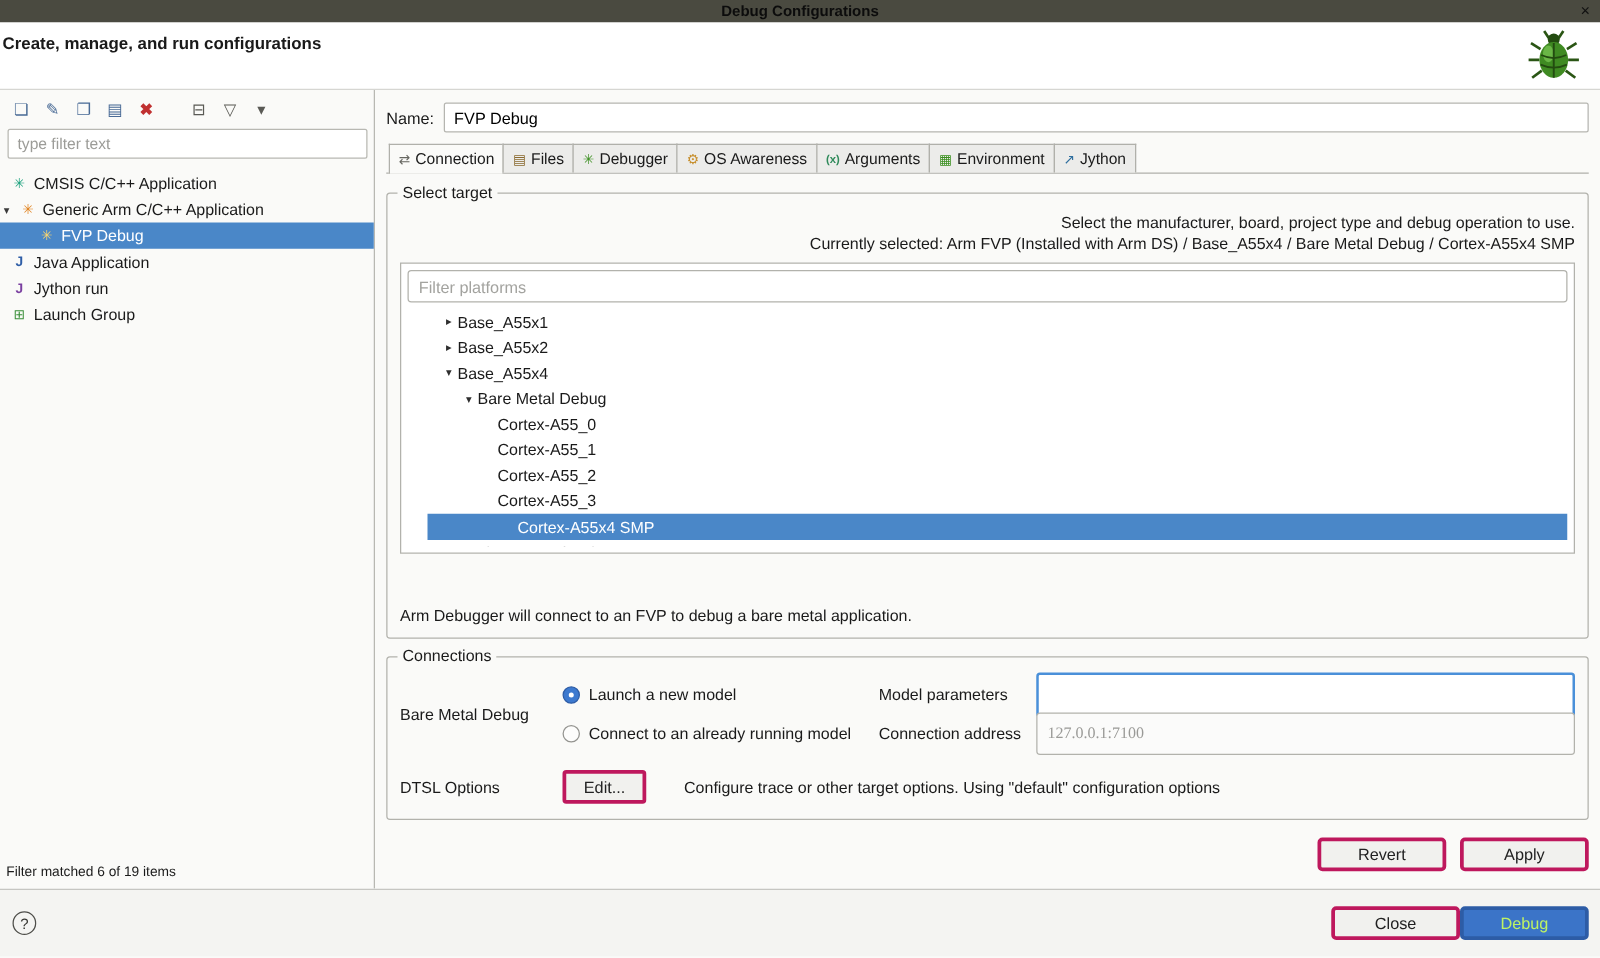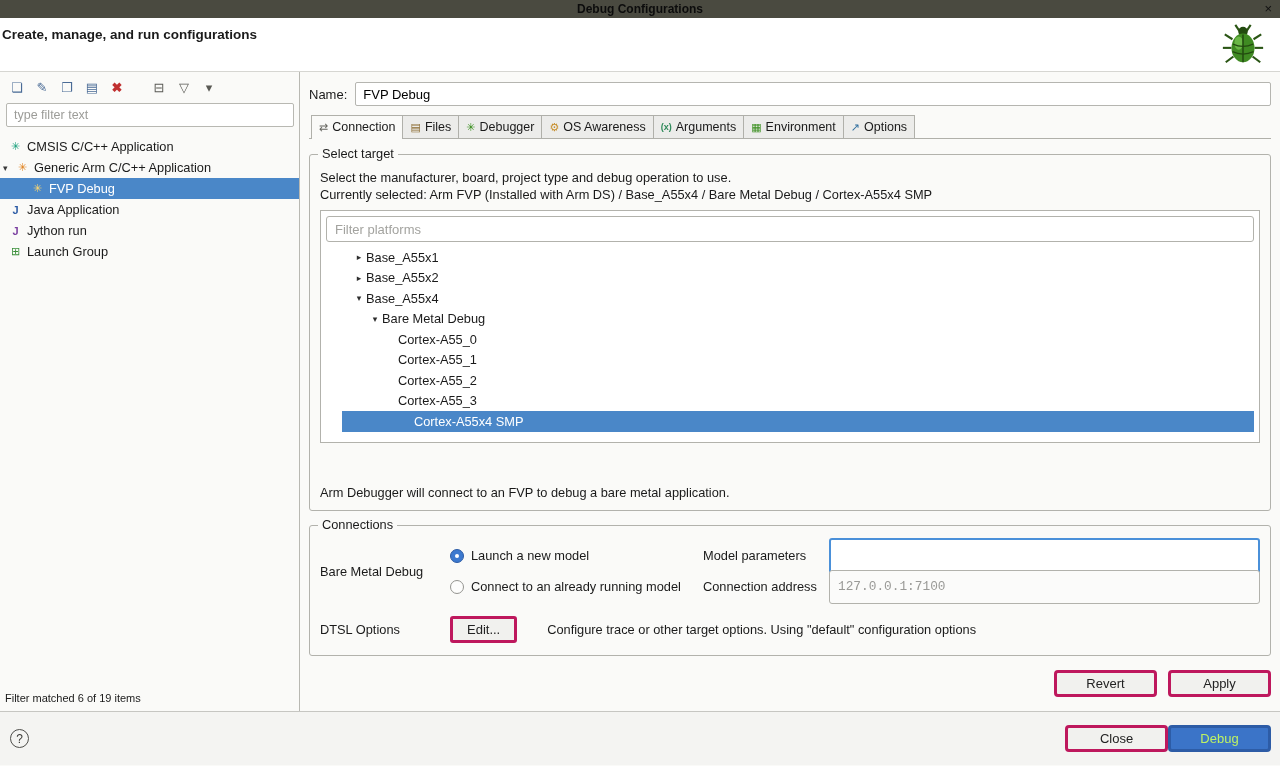--- a/index.html
+++ b/index.html
@@ -56,21 +56,21 @@
   .tab:first-child { margin-left:0; }
   .tab.selected { background:#fafaf8; margin-bottom:-1px; padding-bottom:5px; }
   .tabicon { font-size:11px; }
   .tc-conn { color:#666660; } .tc-files { color:#8a6a30; } .tc-dbg { color:#3a8f1f; }
   .tc-os { color:#c78f2d; } .tc-args { color:#2f8a5a; font-size:9px; font-weight:bold; }
   .tc-env { color:#3a8f1f; } .tc-exp { color:#2e6e9e; }
 
   .group { border:1px solid #b2b2ac; border-radius:3px; position:relative; background:#fafaf8; }
   .group .glabel { position:absolute; top:-9px; left:8px; background:#fafaf8; padding:0 4px; font-size:12.8px; }
   .group.st { margin-top:15px; padding:14px 10px 10px 10px; }
-  .st-line { font-size:12.8px; margin:1px 0 2px 0; }
+  .st-line { font-size:12.8px; margin:1px 0 2px 0;text-align:right; }
   .st-box { margin-top:8px; border:1px solid #b2b2ac; background:#fff; padding:5px; }
   .pf-input { width:100%; height:26px; border:1px solid #b2b2ac; border-radius:3px; padding:0 8px;
     font-size:13px; background:#fff; font-family:"Liberation Sans",sans-serif; }
   .pf-input::placeholder { color:#a3a39f; }
   .pt-tree { margin-top:5px; height:190px; overflow:hidden; font-size:12.8px; }
   .pt-row { height:20.5px; display:flex; align-items:center; }
   .pt-row .arrow { width:14px; text-align:center; font-size:9px; color:#2e2e2e; }
   .pt-row.lv0 { padding-left:26px; }
   .pt-row.lv1 { padding-left:42px; }
   .pt-row.lv2 { padding-left:72px; }
@@ -83,21 +83,21 @@
   .conn-rows { flex:1; }
   .conn-row { display:flex; align-items:center; height:31px; }
   .radio { width:14px; height:14px; border-radius:50%; margin-right:7px; position:relative; flex:0 0 14px; }
   .radio.on { background:#3c79cf; border:1px solid #2d5ca6; }
   .radio.on::after { content:""; position:absolute; left:4px; top:4px; width:4px; height:4px;
     border-radius:50%; background:#fff; }
   .radio.off { background:#fdfdfc; border:1px solid #949490; }
   .radio-label { width:232px; font-size:12.8px; }
   .field-label { width:118px; margin-right:8px; font-size:12.8px; white-space:nowrap; }
   .conn-input { flex:1; height:26px; border:1px solid #b2b2ac; border-radius:3px; padding:16px 8px;
-    font-size:12.8px; background:#fff; font-family:Liberation Mono, monospace; }
+    font-size:12.8px; background:#fff; font-family:Liberation Serif, serif; }
   .conn-input.focused { border:2px solid #4a90d9; }
   .conn-input.dim { color:#9a9a97; background:#fbfbfa; }
   .dtsl-row { display:flex; align-items:center; margin-top:14px; }
   .dtsl-label { width:130px; font-size:12.8px; }
   .btn { min-width:64px; height:27px; border:3px solid #be185d; border-radius:3px; background:#f1f1ee;
     font-size:13px; color:#222; display:inline-flex; align-items:center; justify-content:center; padding:0 14px; }
   .dtsl-text { margin-left:30px; font-size:12.8px; }
 
   .action-row { display:flex; justify-content:flex-end; gap:11px; margin-top:14px; }
   .btn.wide { min-width:103px; border-radius:4px; }
@@ -212,21 +212,21 @@
       <div class="tab">
         <span class="tabicon tc-args">(x)</span>
         <span>Arguments</span>
       </div>
       <div class="tab">
         <span class="tabicon tc-env">▦</span>
         <span>Environment</span>
       </div>
       <div class="tab">
         <span class="tabicon tc-exp">↗</span>
-        <span>Options</span>
+        <span>Jython</span>
       </div>
     </div>
 
     <div class="group st">
       <span class="glabel">Select target</span>
       <div class="st-line">Select the manufacturer, board, project type and debug operation to use.</div>
       <div class="st-line">Currently selected: Arm FVP (Installed with Arm DS) / Base_A55x4 / Bare Metal Debug / Cortex-A55x4 SMP</div>
       <div class="st-box">
         <input class="pf-input" placeholder="Filter platforms" style="">
         <div class="pt-tree">

